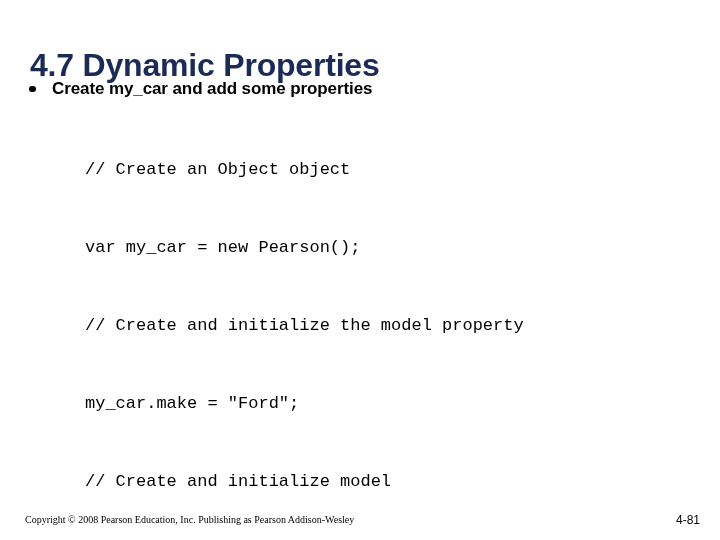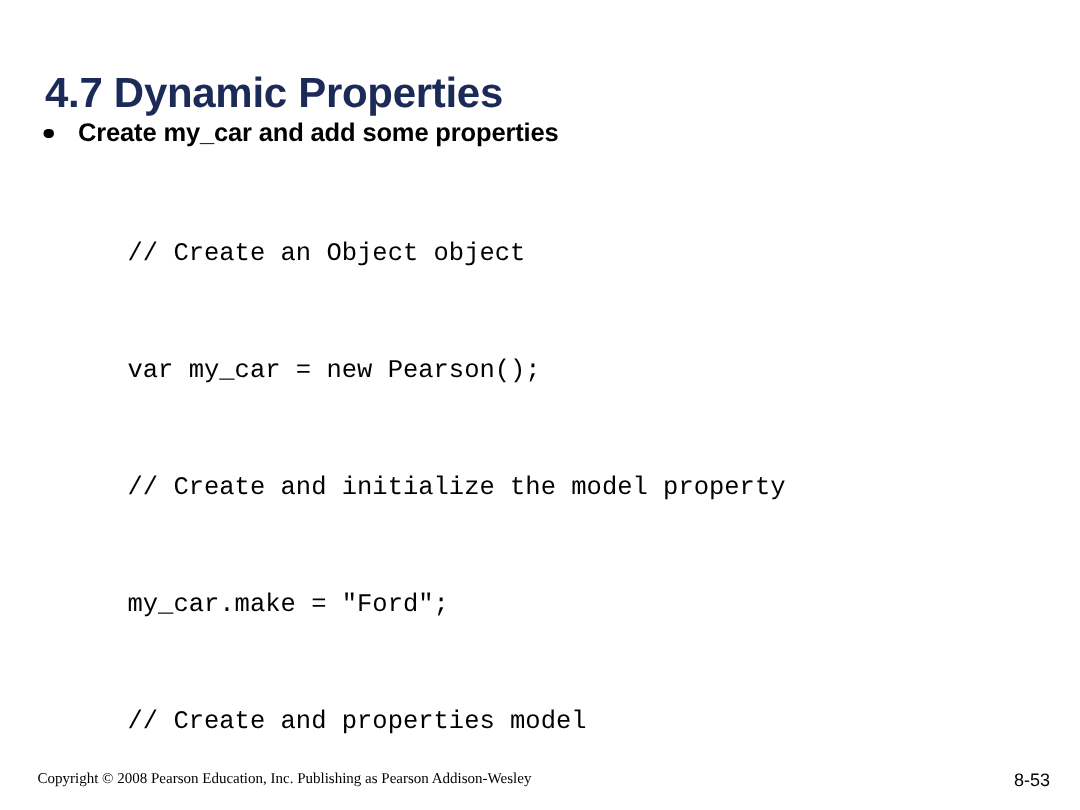--- a/index.html
+++ b/index.html
@@ -21,21 +21,21 @@
     background: #ffffff;
     box-sizing: border-box;
   }
 
   
   .slide-title {
     position: absolute;
     left: 30px;
     top: 27px;
     width: 660px;
-    font-size: 28px;
+    font-size: 32px;
     font-weight: bold;
     color: #1b2a57;
     letter-spacing: -0.2px;
     line-height: 1.12;
     white-space: nowrap;
   }
 
   
   .body-area {
     position: absolute;
@@ -114,23 +114,23 @@
     <div class="bullet-l1 bold">
       <span class="dot big"></span>
       <span>Create my_car and add some properties</span>
     </div>
 
     <div class="code-block">
       <div class="code-line">// Create an Object object</div>
       <div class="code-line">var my_car = new Pearson();</div>
       <div class="code-line">// Create and initialize the model property</div>
       <div class="code-line">my_car.make = "Ford";</div>
-      <div class="code-line">// Create and properties model</div>
+      <div class="code-line">// Create and initialize model</div>
       
     </div>
 
   </div>
 
   <div class="footer-copyright">Copyright © 2008 Pearson Education, Inc. Publishing as Pearson Addison-Wesley</div>
 
-  <div class="footer-pagenum">8-53</div>
+  <div class="footer-pagenum">4-81</div>
 
 </div>
 
 </body></html>

